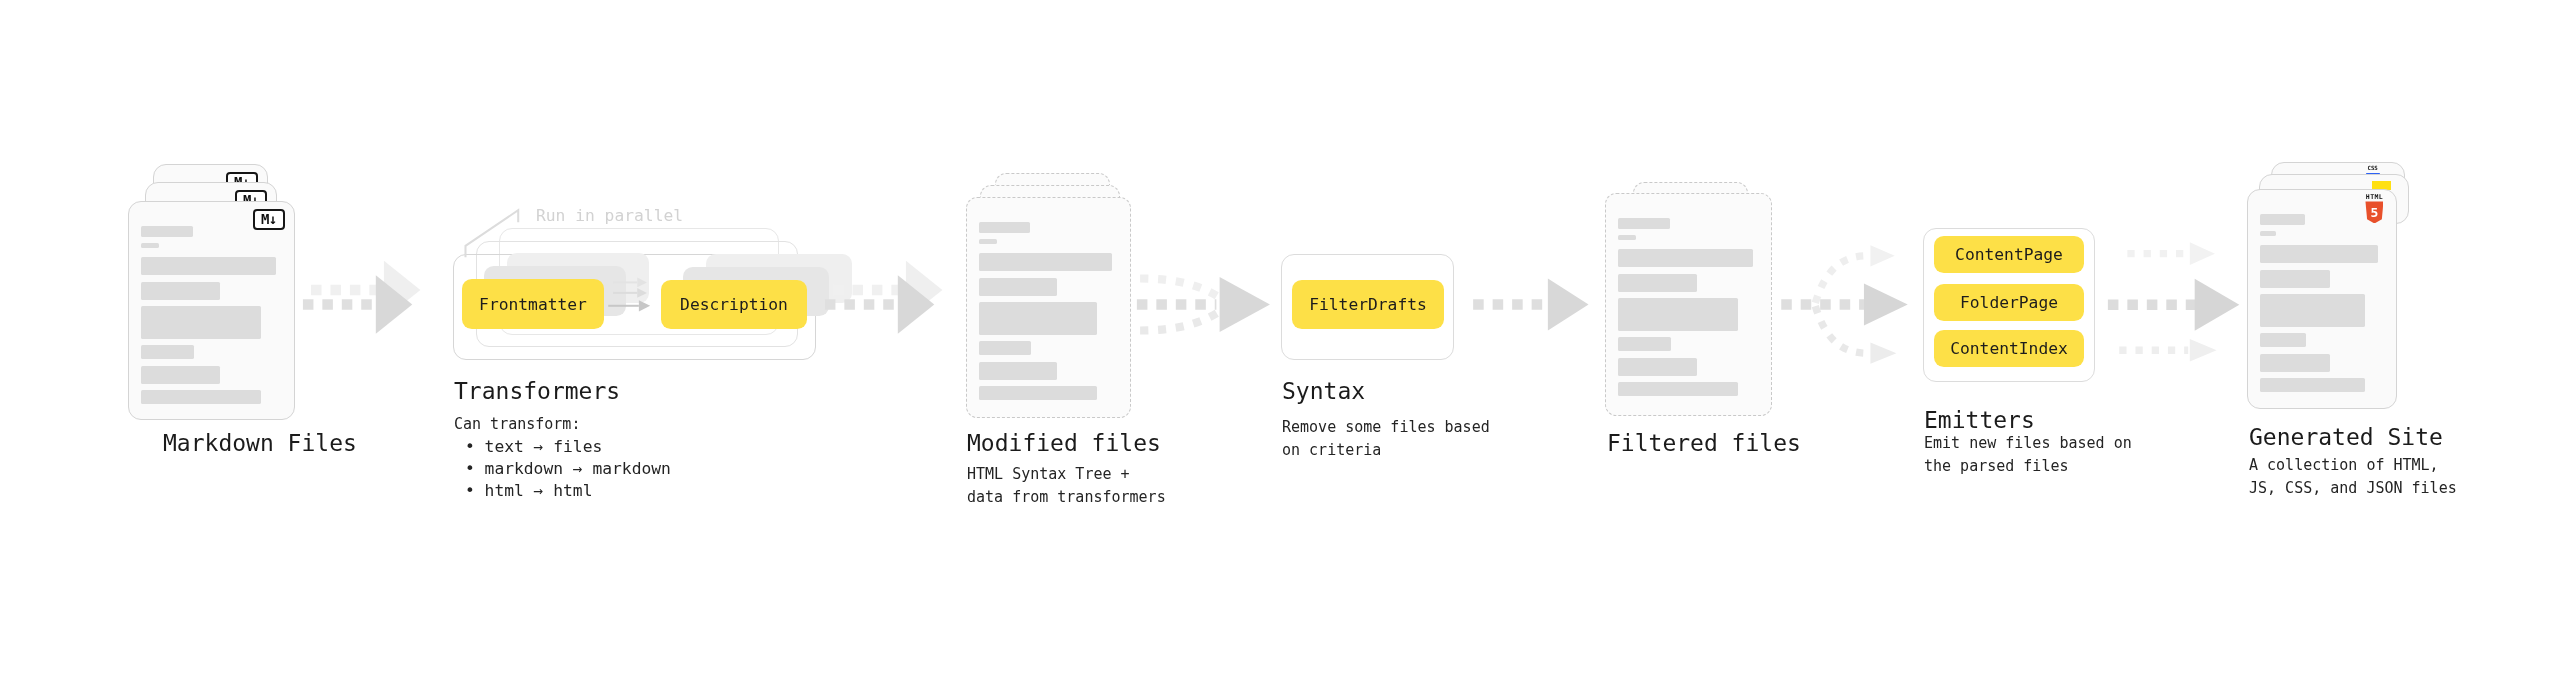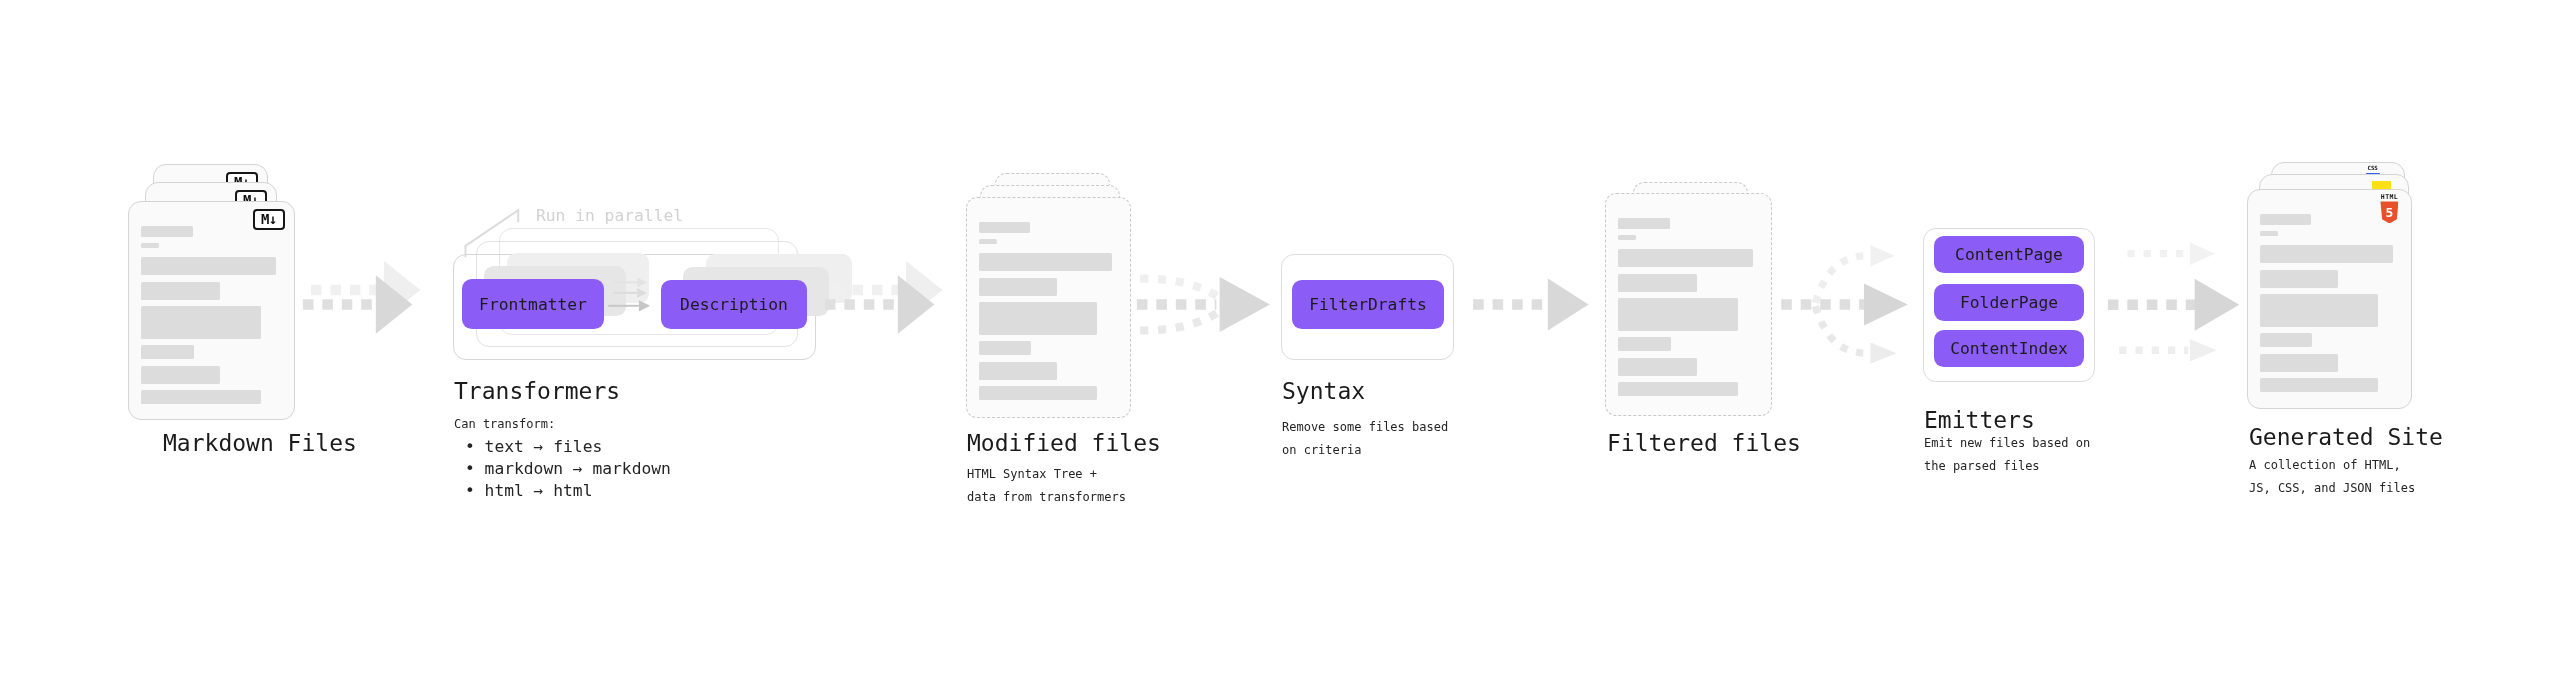--- a/index.html
+++ b/index.html
@@ -13,27 +13,27 @@
   .bar{background:#dcdcdc;border-radius:1.6px;}
   
   .md-icon{position:absolute;top:6.5px;right:9px;width:32.5px;height:21px;border:2.4px solid #161616;border-radius:4.1px;
            background:#fff;display:flex;align-items:center;justify-content:center;
            font-weight:bold;font-size:14px;color:#111;letter-spacing:-0.8px;box-sizing:border-box;}
   
   .obox{position:absolute;border:1.6px solid #dcdcdc;border-radius:13px;box-sizing:border-box;background:transparent;}
   .obox.b2{border-color:#e2e2e2;}
   .obox.b3{border-color:#e7e7e7;}
   
-  .node-btn{position:absolute;background:#8b5cf6;border-radius:9.8px;display:flex;align-items:center;justify-content:center;
+  .node-btn{position:absolute;background:#fde047;border-radius:9.8px;display:flex;align-items:center;justify-content:center;
             font-size:16.3px;color:#1c1c1c;box-sizing:border-box;}
   .ghost1{background:#e6e6e6;}
   .ghost2{background:#efefef;}
   
   .title{position:absolute;font-size:23px;color:#1b1b1b;white-space:nowrap;}
-  .body-text{position:absolute;font-size:12px;line-height:23px;color:#242424;white-space:pre-line;}
+  .body-text{position:absolute;font-size:15px;line-height:23px;color:#242424;white-space:pre-line;}
   .bullet{position:absolute;font-size:16.3px;color:#242424;white-space:nowrap;}
   .note-text{position:absolute;font-size:16.3px;color:#d2d2d2;white-space:nowrap;}
   
   .css-icon{position:absolute;top:3.3px;right:24.4px;width:14px;text-align:center;}
   .css-icon .t{font-size:5.7px;font-weight:bold;color:#111;line-height:5.7px;}
   .css-icon .u{height:2.4px;background:#2d62f5;margin-top:0.8px;border-radius:0.8px;}
   .js-icon{position:absolute;top:5.7px;right:17px;width:19.5px;height:9.8px;background:#ffe013;}
   .html5-icon{position:absolute;top:4.1px;right:12.2px;width:18.7px;text-align:center;}
   .html5-icon .brand{font-size:6.5px;font-weight:bold;color:#111;line-height:6.5px;letter-spacing:0.4px;}
   .html5-icon .shield{width:18px;height:22px;margin:0.8px auto 0;background:#e8502b;
@@ -209,21 +209,21 @@
   <div>
     <div class="card" style="left:2271px;top:162px;width:134px;height:50px;">
       <div class="css-icon">
         <div class="t">CSS</div>
         <div class="u"></div>
       </div>
     </div>
     <div class="card" style="left:2259px;top:174px;width:150px;height:50px;">
       <div class="js-icon"></div>
     </div>
-    <div class="card" style="left:2247px;top:189px;width:165px;height:220px;">
+    <div class="card" style="left:2247px;top:189px;width:150px;height:220px;">
       <div class="html5-icon">
         <div class="brand">HTML</div>
         <div class="shield">
             <span>5</span>
           </div>
       </div>
       <div class="doc-bars">
           <div class="bar" style="width: 37%; height: 10.6px; margin-top: 24.4px;"></div>
           <div class="bar" style="width: 13%; height: 4.9px; margin-top: 5.7px;"></div>
           <div class="bar" style="width: 97%; height: 18px; margin-top: 9.8px;"></div>

